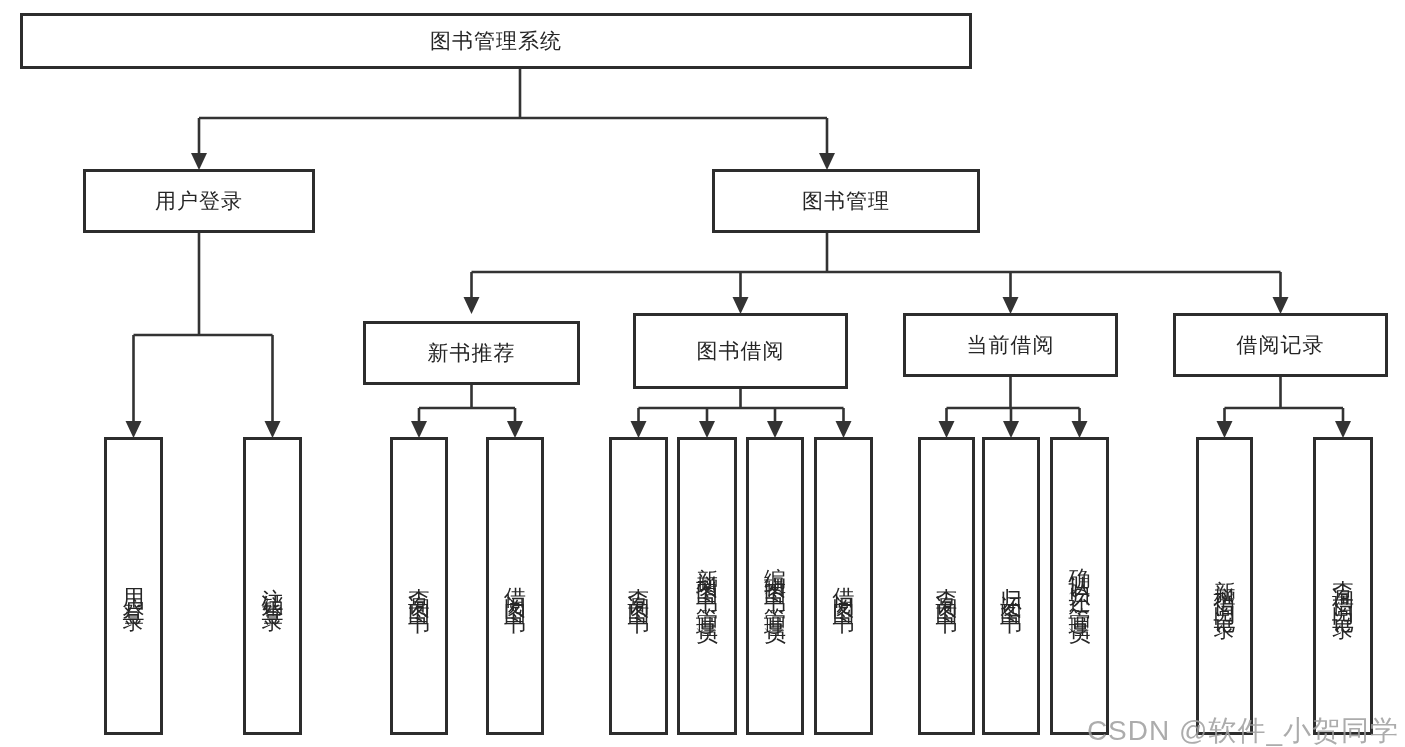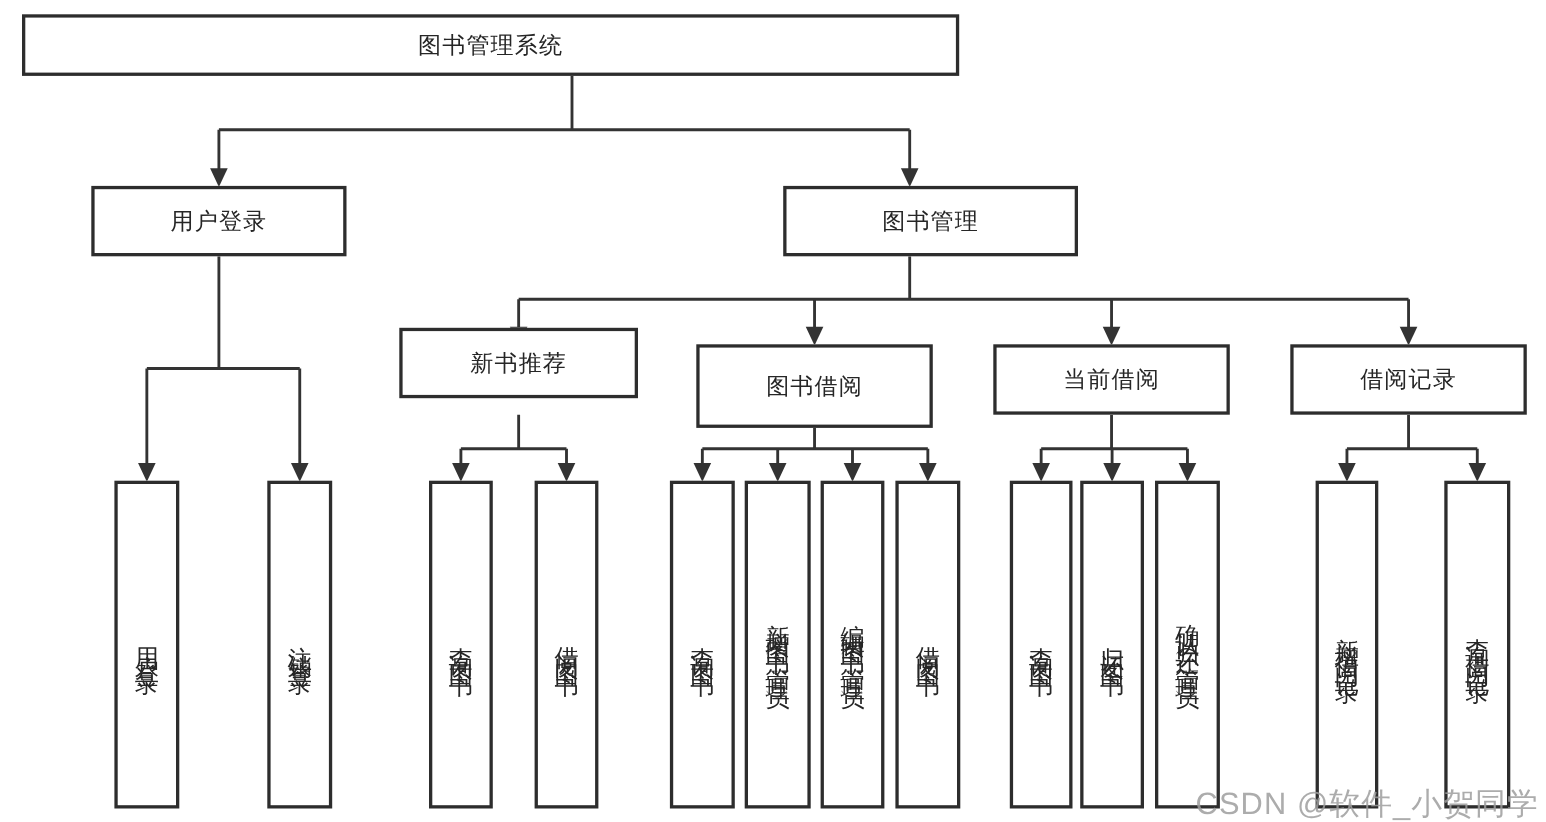--- a/index.html
+++ b/index.html
@@ -80,26 +80,26 @@
       <polygon points="767,421 783,421 775,438"></polygon>
       <polygon points="835.5,421 851.5,421 843.5,438"></polygon>
       <polygon points="938.5,421 954.5,421 946.5,438"></polygon>
       <polygon points="1003,421 1019,421 1011,438"></polygon>
       <polygon points="1071.5,421 1087.5,421 1079.5,438"></polygon>
       <polygon points="1216.5,421 1232.5,421 1224.5,438"></polygon>
       <polygon points="1335,421 1351,421 1343,438"></polygon>
     </g>
   </svg>
 
-  <div class="box hbox root" style="left:20px; top:13px; width:852px; height:56px;">图书管理系统</div>
+  <div class="box hbox root" style="left:20px; top:13px; width:952px; height:56px;">图书管理系统</div>
 
   <div class="box hbox" style="left:83px; top:169px; width:232px; height:64px;">用户登录</div>
   <div class="box hbox" style="left:712px; top:169px; width:268px; height:64px;">图书管理</div>
 
-  <div class="box hbox" style="left:363px; top:298px; width:217px; height:64px;">新书推荐</div>
+  <div class="box hbox" style="left:363px; top:321px; width:217px; height:64px;">新书推荐</div>
   <div class="box hbox" style="left:633px; top:313px; width:215px; height:76px;">图书借阅</div>
   <div class="box hbox" style="left:903px; top:313px; width:215px; height:64px;">当前借阅</div>
   <div class="box hbox" style="left:1173px; top:313px; width:215px; height:64px;">借阅记录</div>
 
   <div class="box vbox" style="left:104px; top:437px; width:59px; height:298px;">
     <span>用户登录</span>
   </div>
   <div class="box vbox" style="left:243px; top:437px; width:59px; height:298px;">
     <span>注销登录</span>
   </div>

